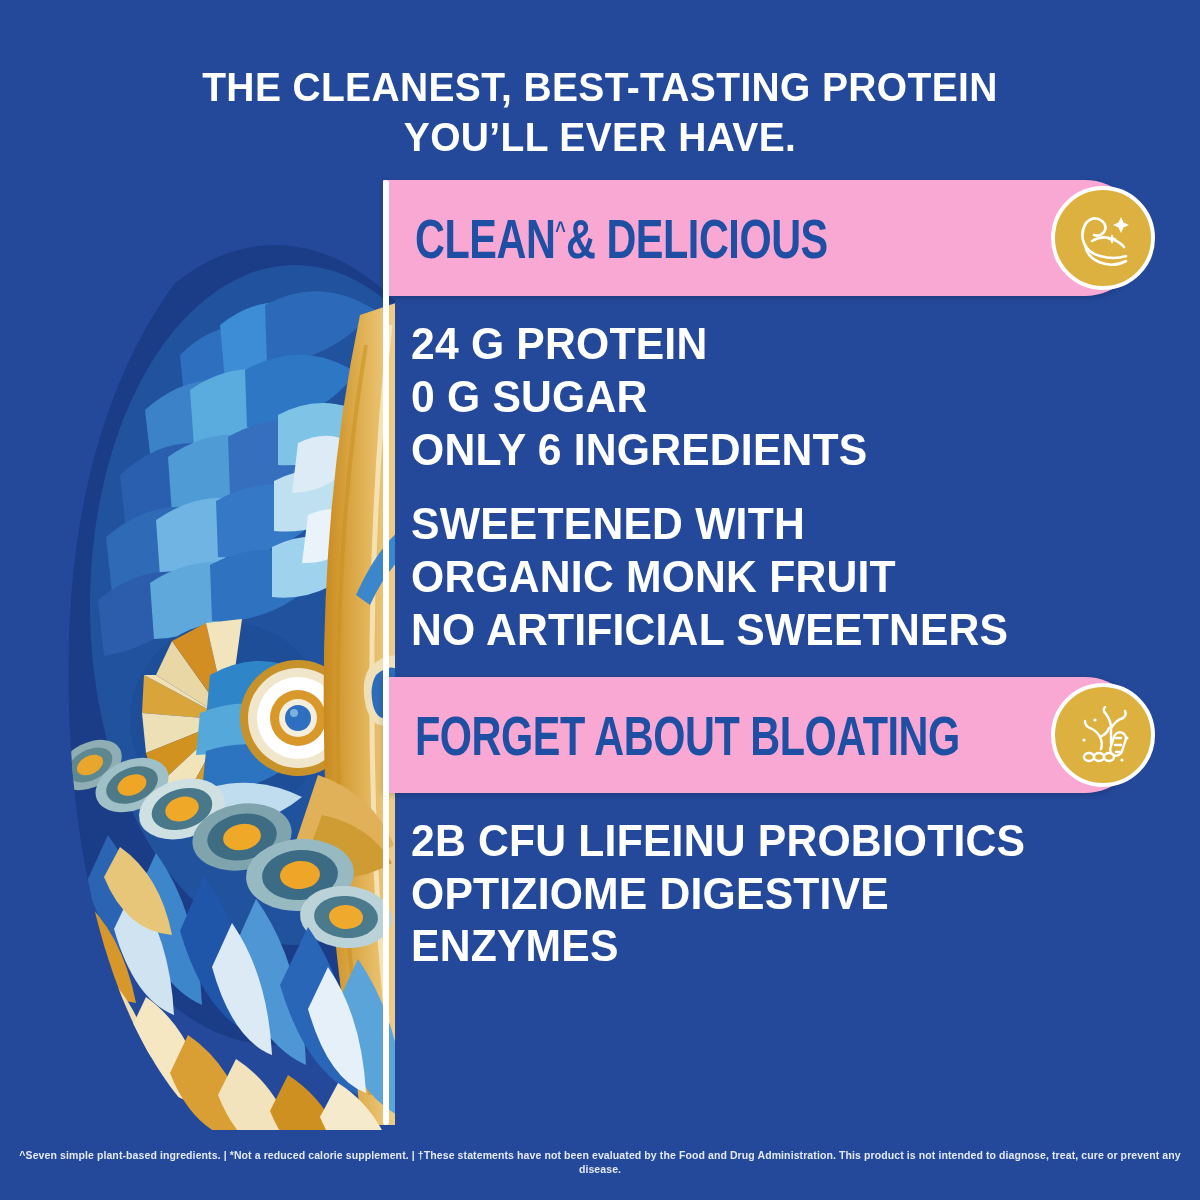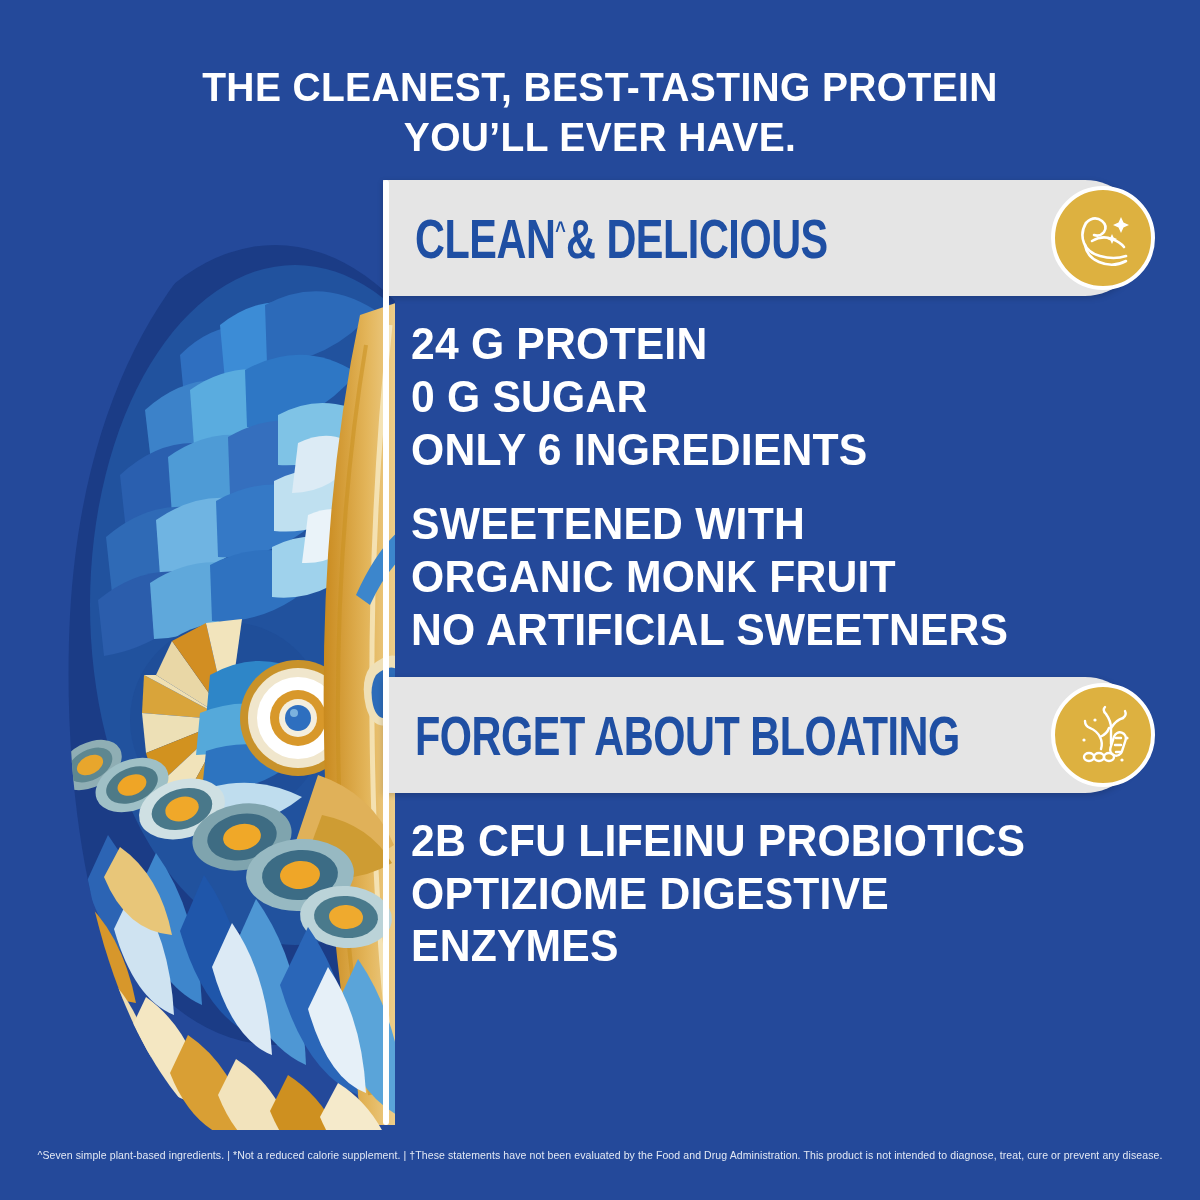--- a/index.html
+++ b/index.html
@@ -34,21 +34,21 @@
     width:6px; height:945px; background:#ffffff; border-radius:3px;
     z-index:6;
   }
 
   
   .content { position:absolute; left:383px; top:180px; width:760px; z-index:5; }
 
   
   .banner {
     position:relative; height:116px; margin-left:0;
-    background:#e5e5e5;
+    background:#f9a8d4;
     border-top-right-radius:58px; border-bottom-right-radius:58px;
     display:flex; align-items:center;
     box-shadow:0 2px 6px rgba(0,0,0,0.18);
   }
   .banner-title {
     color:#1F4FA3; font-weight:bold;
     font-size:46px; letter-spacing:-0.5px;
     margin-left:32px; white-space:nowrap;
     transform:scaleX(0.90) scaleY(1.22); transform-origin:left center;
   }
@@ -73,21 +73,21 @@
     letter-spacing:0.2px;
     transform:scaleX(0.97); transform-origin:left top;
   }
   .bullets div { white-space:nowrap; }
 
   
   .footnote {
     position:absolute; left:0; top:1148px; width:1200px;
     text-align:center; color:#E3E9F4;
     font-size:10.5px; line-height:1.35; letter-spacing:0.1px;
-    font-weight:normal;
+    font-weight:bold;
   }
 </style>
 </head>
 <body>
 
 <div class="headline">
   <span>THE CLEANEST, BEST-TASTING PROTEIN</span>
   <span class="l2">YOU’LL EVER HAVE.</span>
 </div>
 

